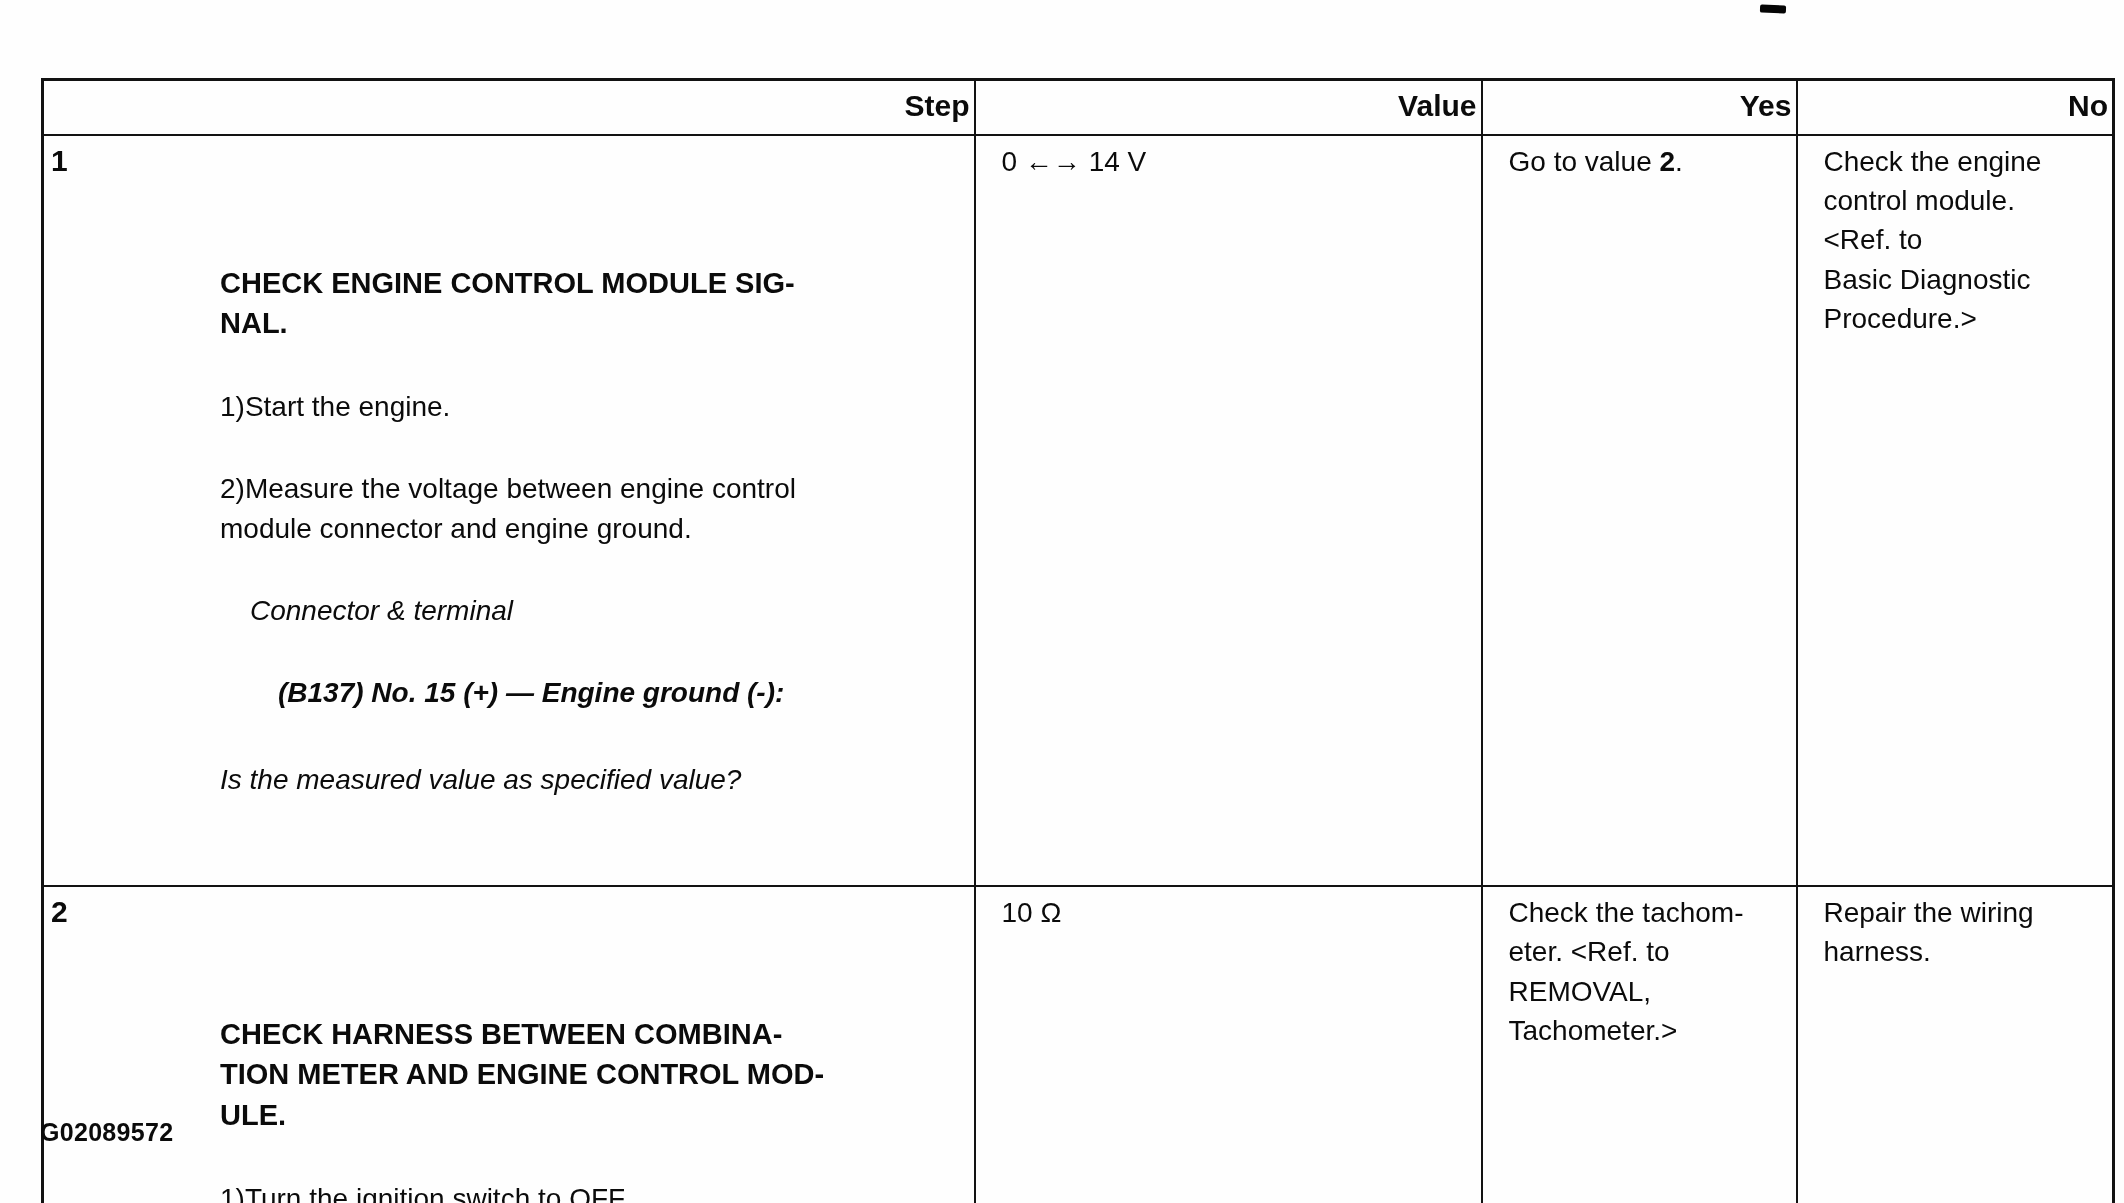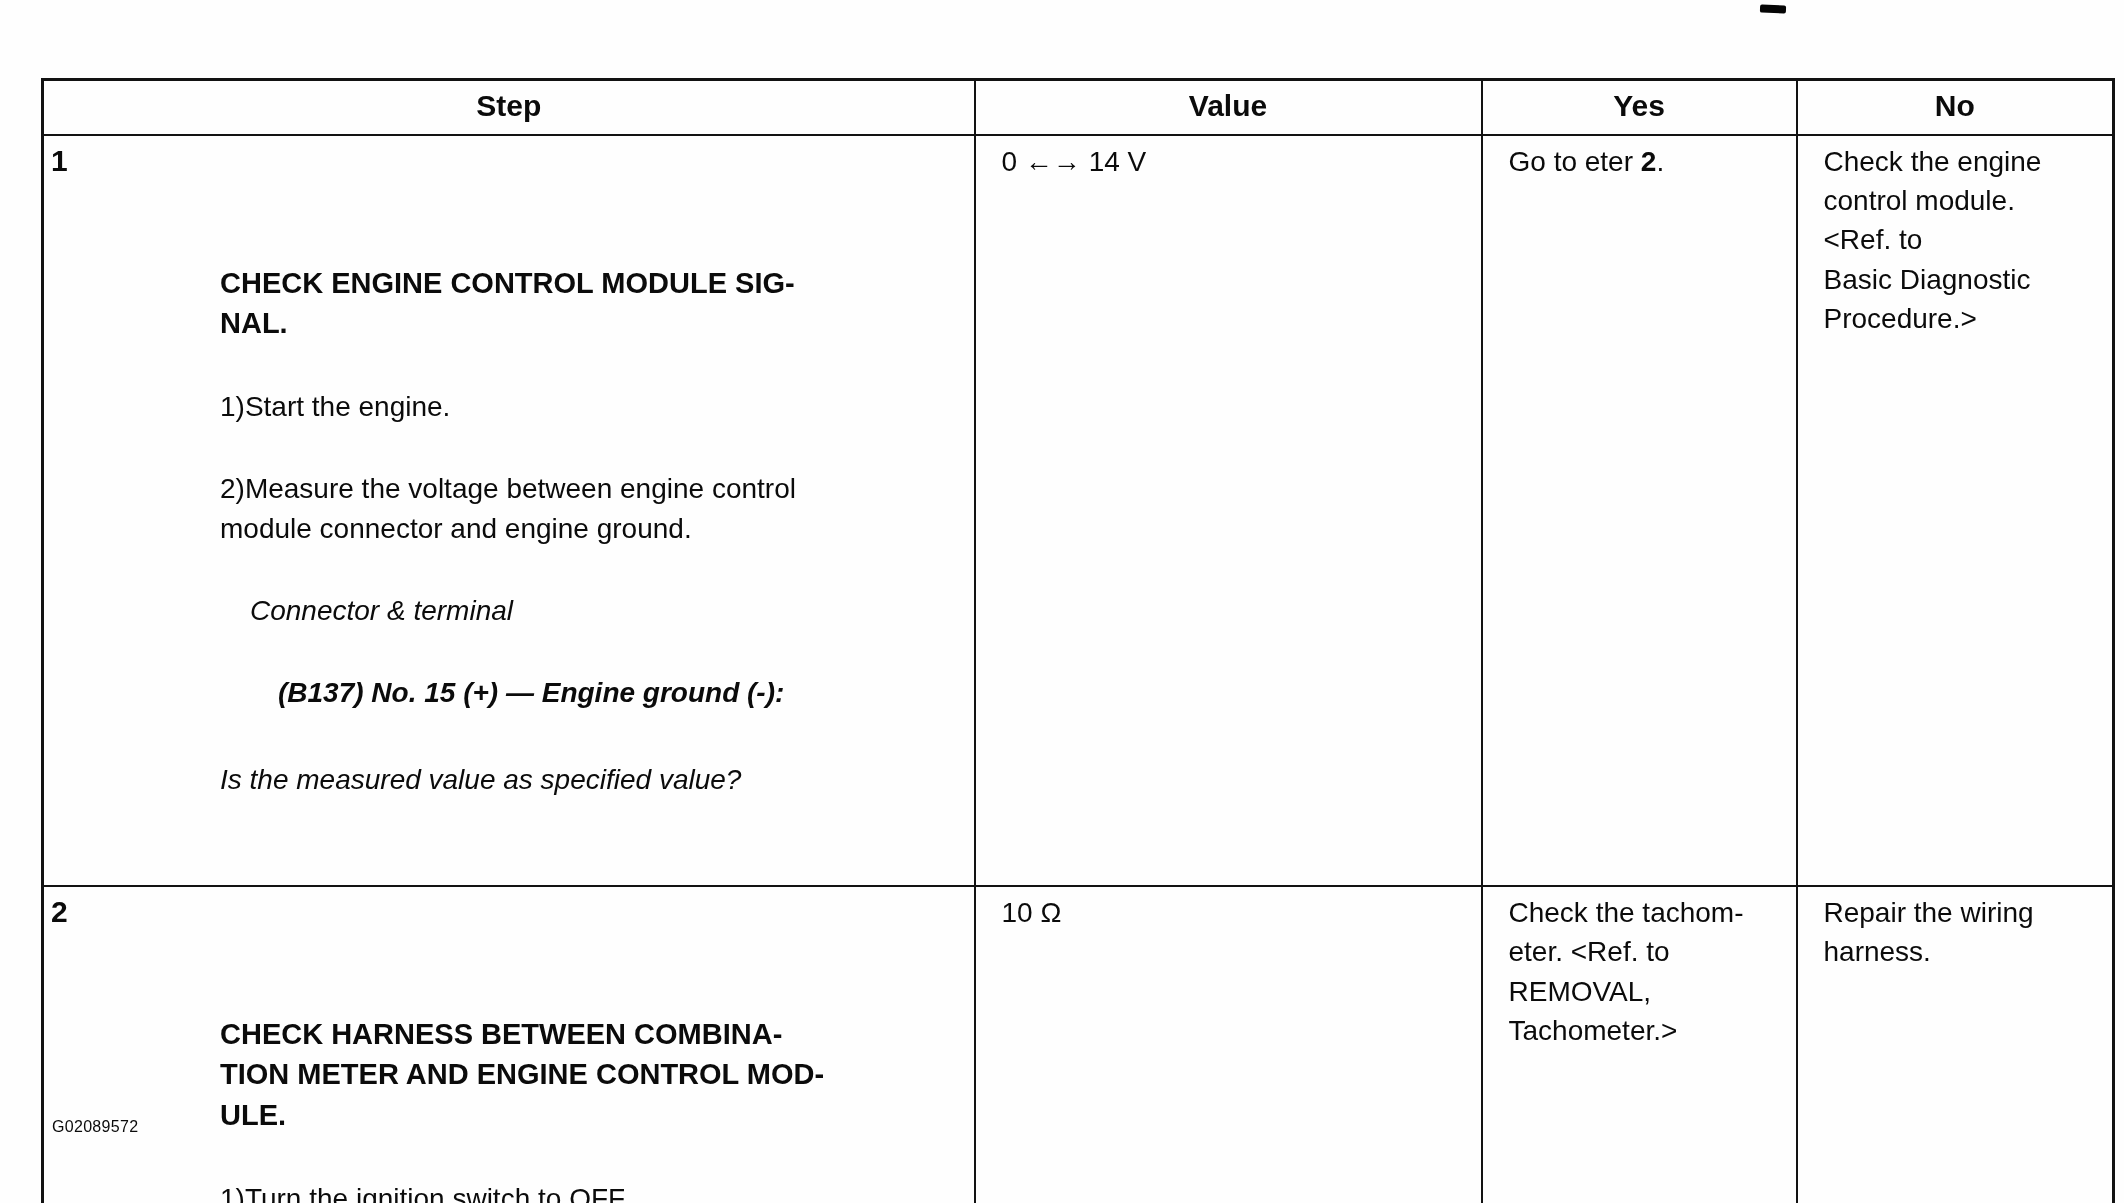--- a/index.html
+++ b/index.html
@@ -43,21 +43,21 @@
   col.c-value { width: 507px; }
   col.c-yes   { width: 315px; }
   col.c-no    { width: 317px; }
   th, td {
     border: 2px solid #121212;
     vertical-align: top;
   }
   th {
     font-size: 30px;
     font-weight: bold;
-    text-align: center;
+    text-align: right;
     padding: 8px 4px;
     height: 37px;
   }
   td {
     font-size: 28px;
     line-height: 1.4;
     white-space: pre-line;
     padding: 6px 10px 6px 26px;
   }
   tr.row-a td { height: 374px; }
@@ -96,24 +96,24 @@
   }
   .step-question {
     margin-top: 6px !important;
     font-style: italic;
   }
   td .b {
     font-weight: bold;
   }
   .figure-id {
     position: absolute;
-    left: 52px;
+    left: 40px;
     top: 1118px;
-    font-size: 16px;
-    font-weight: normal;
+    font-size: 25px;
+    font-weight: bold;
     letter-spacing: 0.3px;
   }
 </style>
 </head>
 <body>
 
 <div class="page">
 
   <div class="scan-artifact"></div>
 
@@ -142,21 +142,21 @@
 NAL.</div>
             <div class="step-line">1)Start the engine.</div>
             <div class="step-line">2)Measure the voltage between engine control
 module connector and engine ground.</div>
             <div class="connector-label">Connector &amp; terminal</div>
             <div class="connector-detail">(B137) No. 15 (+) — Engine ground (-):</div>
             <div class="step-question">Is the measured value as specified value?</div>
           </div>
         </td>
         <td class="value-cell">0 ←→ 14 V</td>
-        <td class="yes-cell"><span>Go to eter </span><span class="b">2</span><span>.</span></td>
+        <td class="yes-cell"><span>Go to value </span><span class="b">2</span><span>.</span></td>
         <td class="no-cell">Check the engine
 control module.
 &lt;Ref. to
 Basic Diagnostic
 Procedure.&gt;</td>
       </tr>
 
       <tr class="row-b">
         <td class="step-cell">
           <div class="step-num">2</div>

